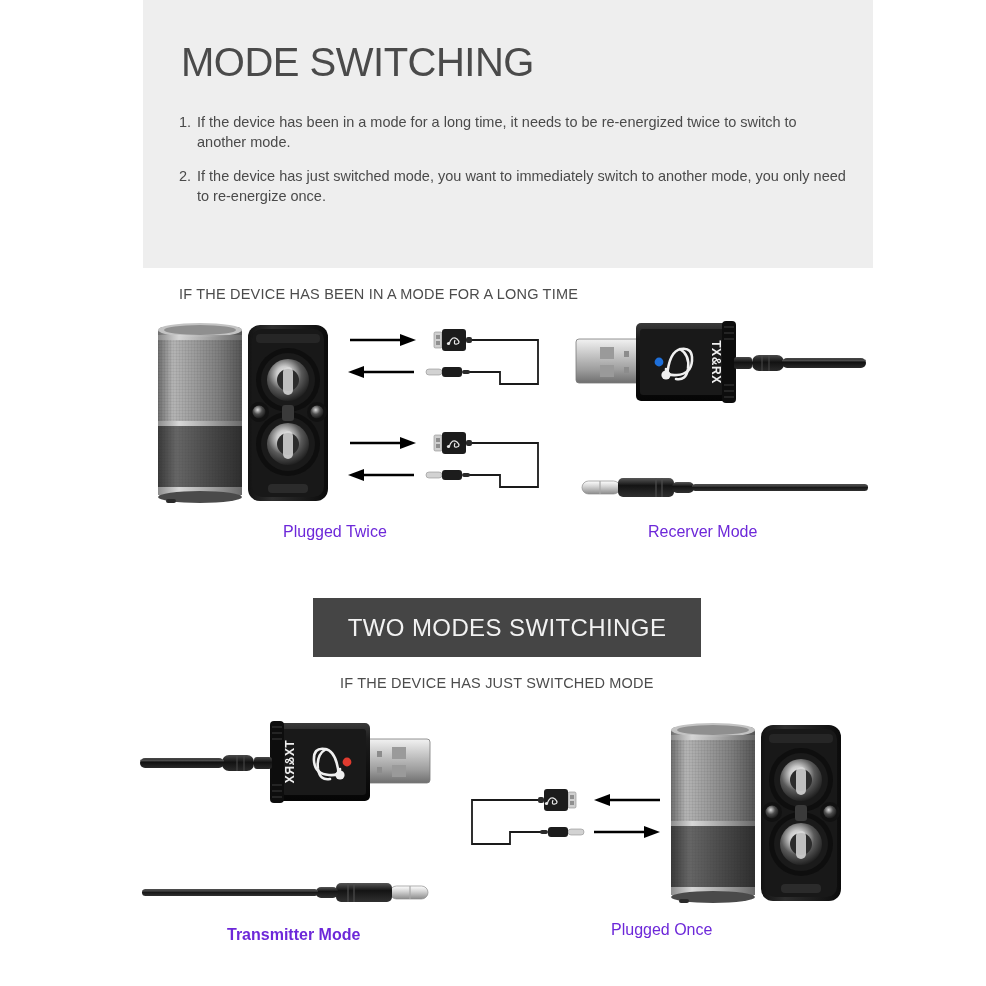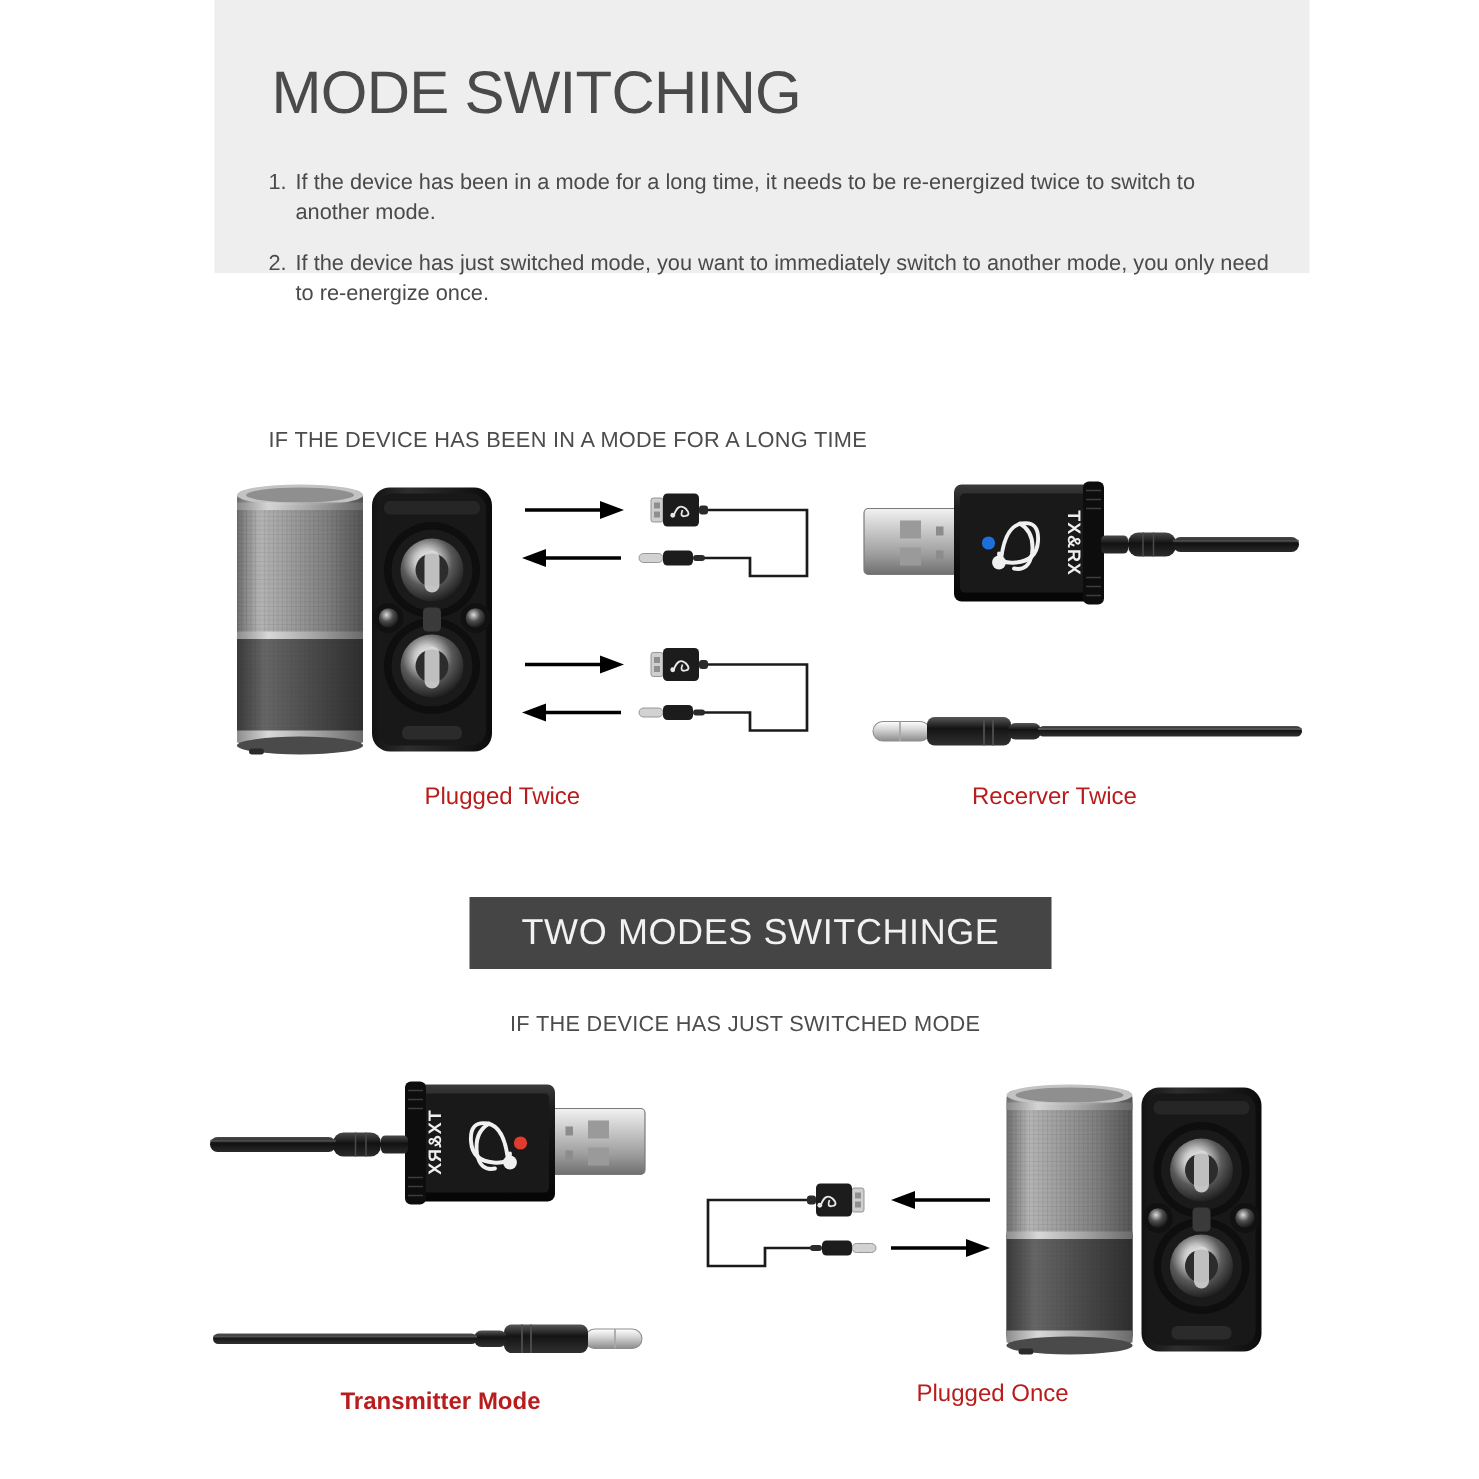--- a/index.html
+++ b/index.html
@@ -15,21 +15,21 @@
     overflow: hidden;
     position: relative;
   }
 
   
   .header-panel {
     position: absolute;
     left: 143px;
     top: 0px;
     width: 730px;
-    height: 182px;
+    height: 268px;
     background: #eeeeee;
   }
   .header-title {
     position: absolute;
     left: 38px;
     top: 40px;
     font-size: 40px;
     font-weight: 400;
     letter-spacing: -0.5px;
     color: #4a4a4a;
@@ -70,38 +70,38 @@
   }
   #head-long { left: 179px; top: 286px; }
   #head-just { left: 340px; top: 675px; }
 
   
   .banner {
     position: absolute;
     left: 313px;
     top: 598px;
     width: 388px;
-    height: 48px;
+    height: 59px;
     background: #454545;
     display: flex;
     align-items: center;
     justify-content: center;
   }
   .banner-text {
     color: #f2f2f2;
     font-size: 24px;
     letter-spacing: 0.4px;
     white-space: nowrap;
   }
 
   
   .caption {
     position: absolute;
     font-size: 16px;
-    color: #b91c1c;
+    color: #6d28d9;
     white-space: nowrap;
   }
   #cap-plugged-twice { left: 283px; top: 523px; }
   #cap-receiver      { left: 648px; top: 523px; }
   #cap-transmitter   { left: 227px; top: 926px; font-weight: bold; }
   #cap-plugged-once  { left: 611px; top: 887px; margin-top: 34px; }
 
   
   .speakers { position: absolute; width: 180px; height: 190px; }
   #speakers-top    { left: 152px; top: 317px; }
@@ -363,21 +363,21 @@
     <line x1="84" y1="10" x2="84" y2="29" stroke="#4e4e4e" stroke-width="1.2"></line>
 
     <rect x="94" y="14" width="22" height="11" rx="5" fill="url(#jackBody)"></rect>
 
     <rect x="114" y="16" width="176" height="7" rx="3.5" fill="url(#jackBody)"></rect>
     <line x1="114" y1="18" x2="290" y2="18" stroke="#646464" stroke-width="1.2" opacity="0.7"></line>
   </svg>
 </div>
 
 <div class="caption" id="cap-plugged-twice">Plugged Twice</div>
-<div class="caption" id="cap-receiver">Recerver Twice</div>
+<div class="caption" id="cap-receiver">Recerver Mode</div>
 
 <div class="banner">
   <span class="banner-text">TWO MODES SWITCHINGE</span>
 </div>
 
 <div class="sec-head" id="head-just">IF THE DEVICE HAS JUST SWITCHED MODE</div>
 
 <div class="device" id="device-tx">
   <svg width="300" height="108" viewBox="0 0 300 108">
     <defs>

